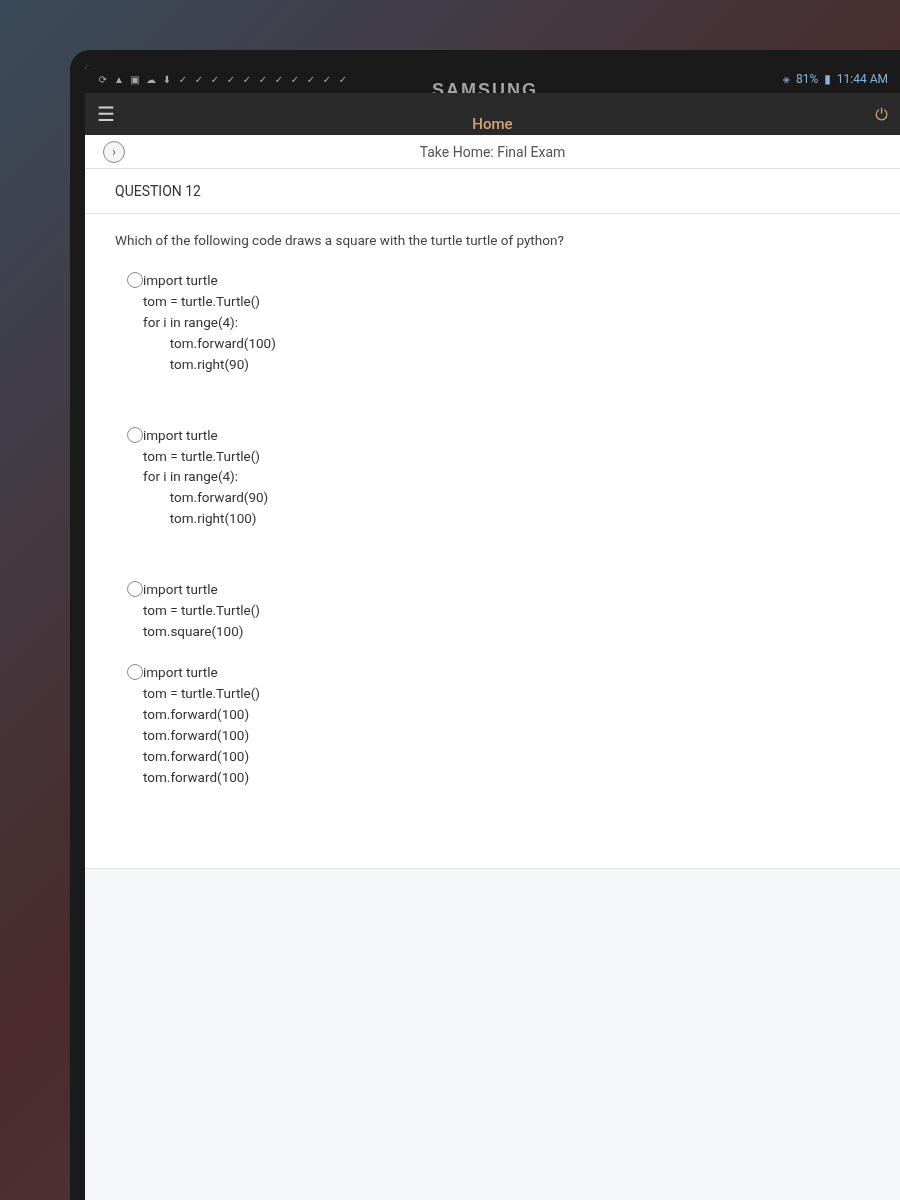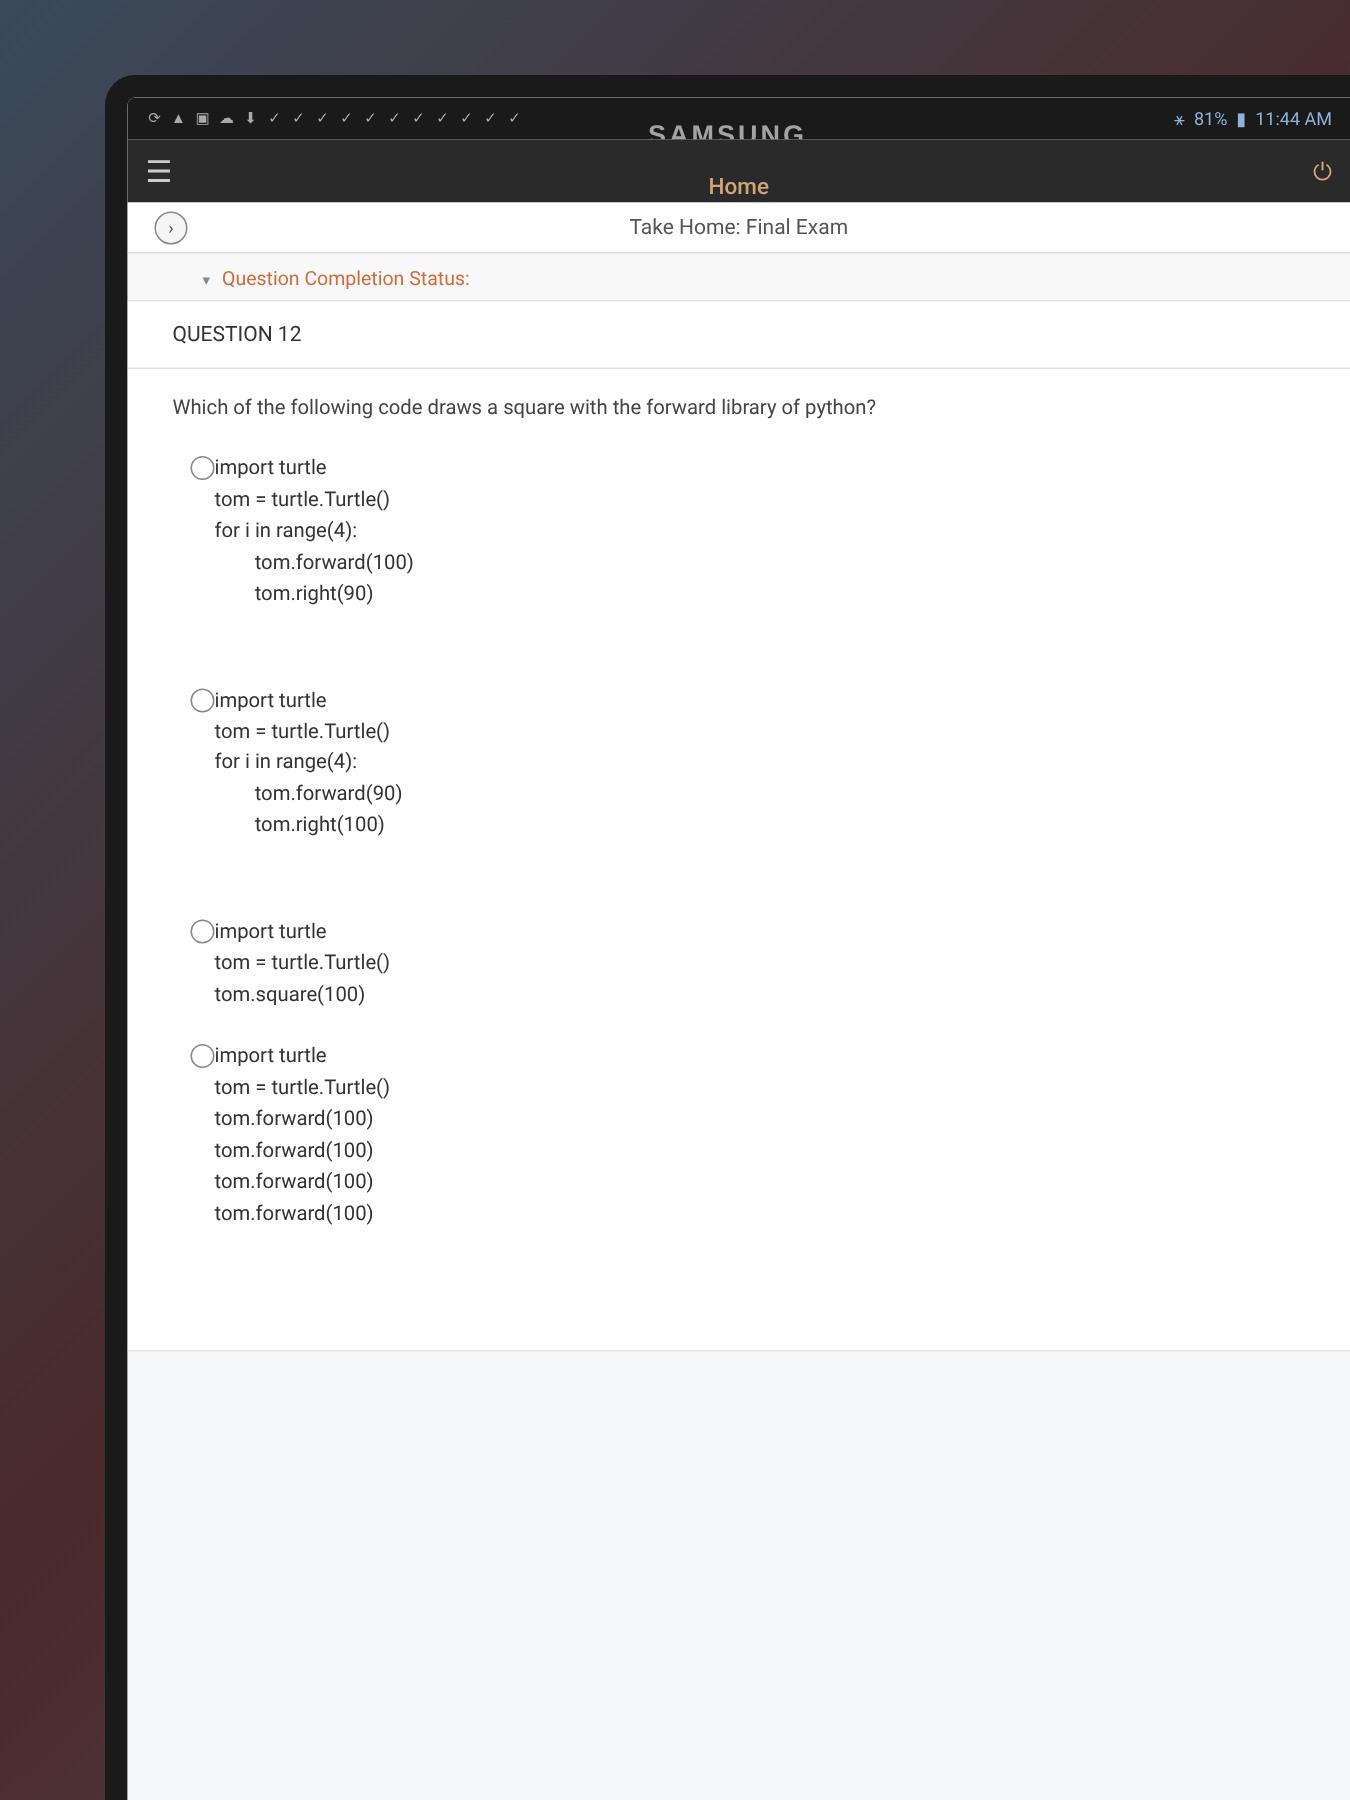--- a/index.html
+++ b/index.html
@@ -230,30 +230,26 @@
       <span class="power-icon">⏻</span>
     </div>
 
     <div class="subtitle-bar">
       <div class="nav-chevron">
         <span>›</span>
       </div>
       <span>Take Home: Final Exam</span>
     </div>
 
-    <div class="completion-bar">
-      <span class="completion-dropdown">▾</span>
-      <span class="completion-label">Question Completion Status:</span>
-    </div>
 
     <div class="content">
       <div class="question-block">
         <div class="question-header">QUESTION 12</div>
         <div class="question-body">
-          <div class="question-prompt">Which of the following code draws a square with the forward library of python?</div>
+          <div class="question-prompt">Which of the following code draws a square with the turtle turtle of python?</div>
 
           <div class="answer-option">
             <div class="radio-circle"></div>
             <div class="code-text">import turtle
 tom = turtle.Turtle()
 for i in range(4):
         tom.forward(100)
         tom.right(90)</div>
           </div>
 

